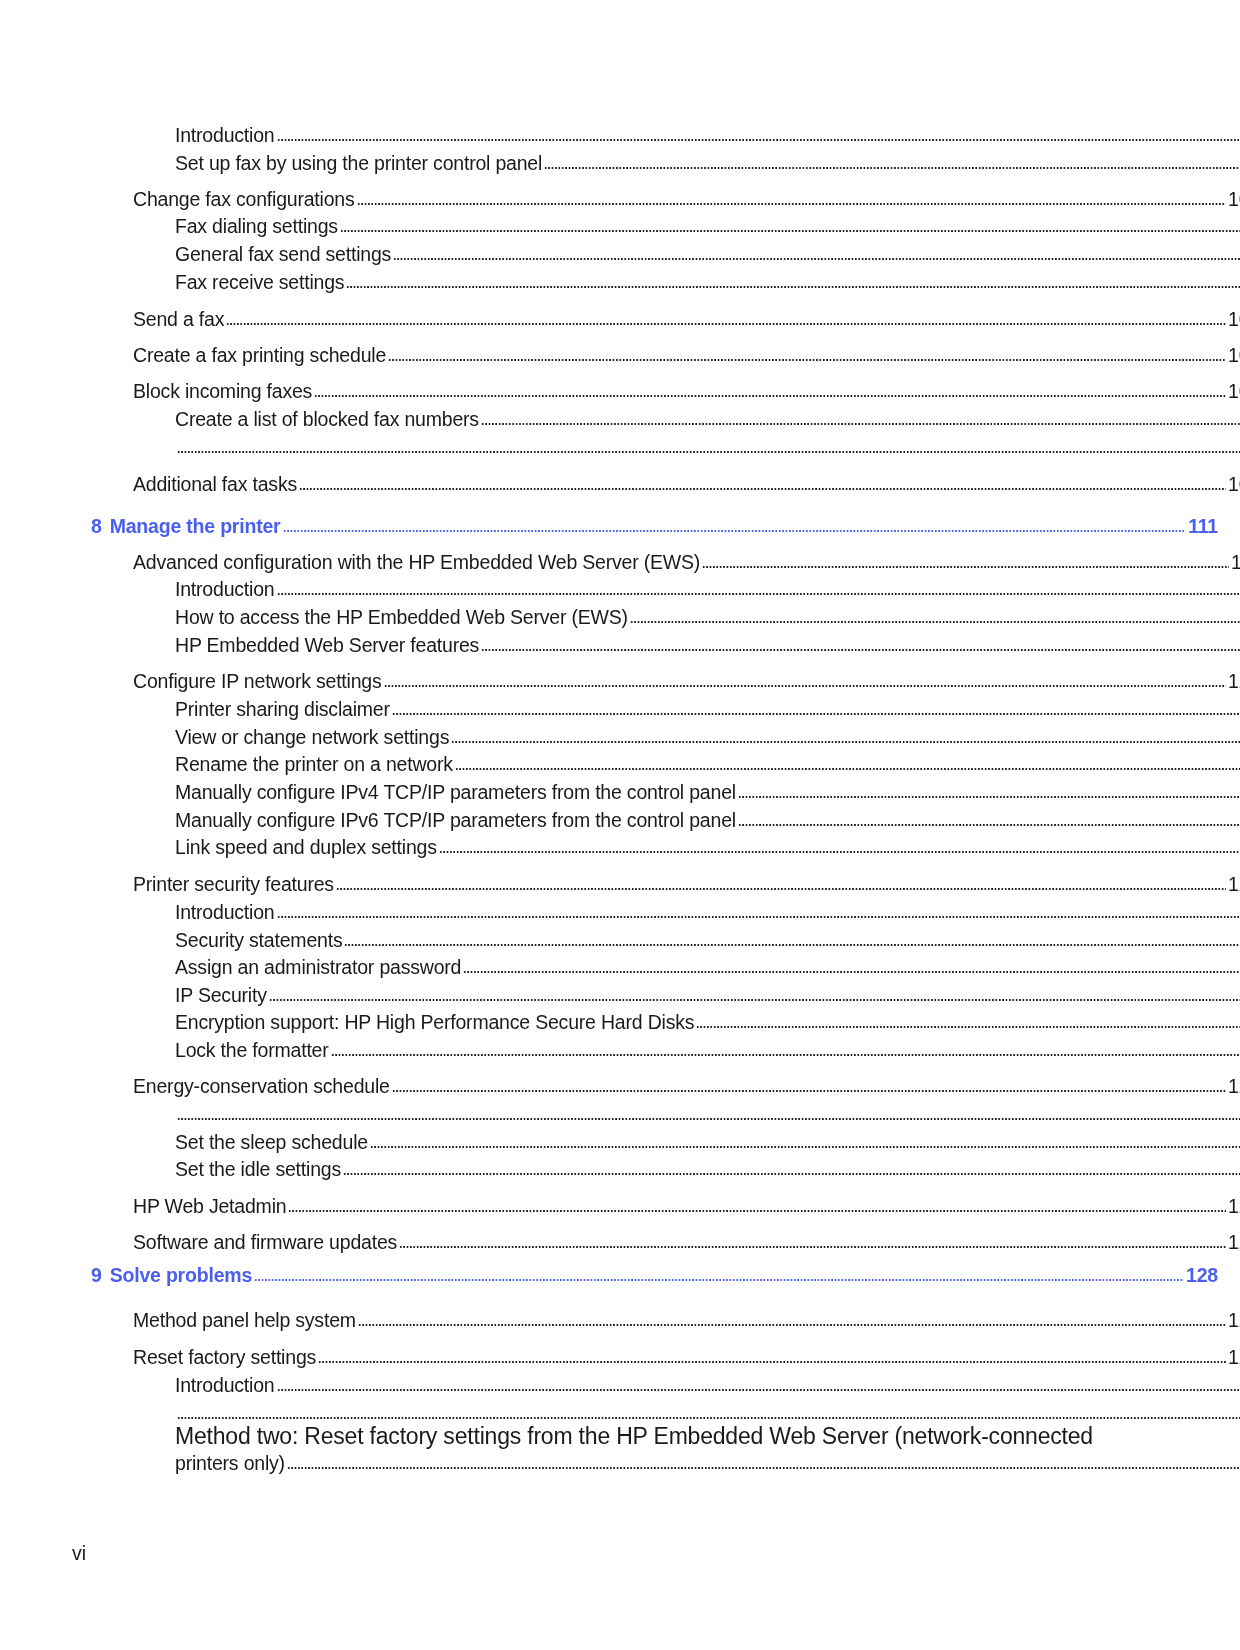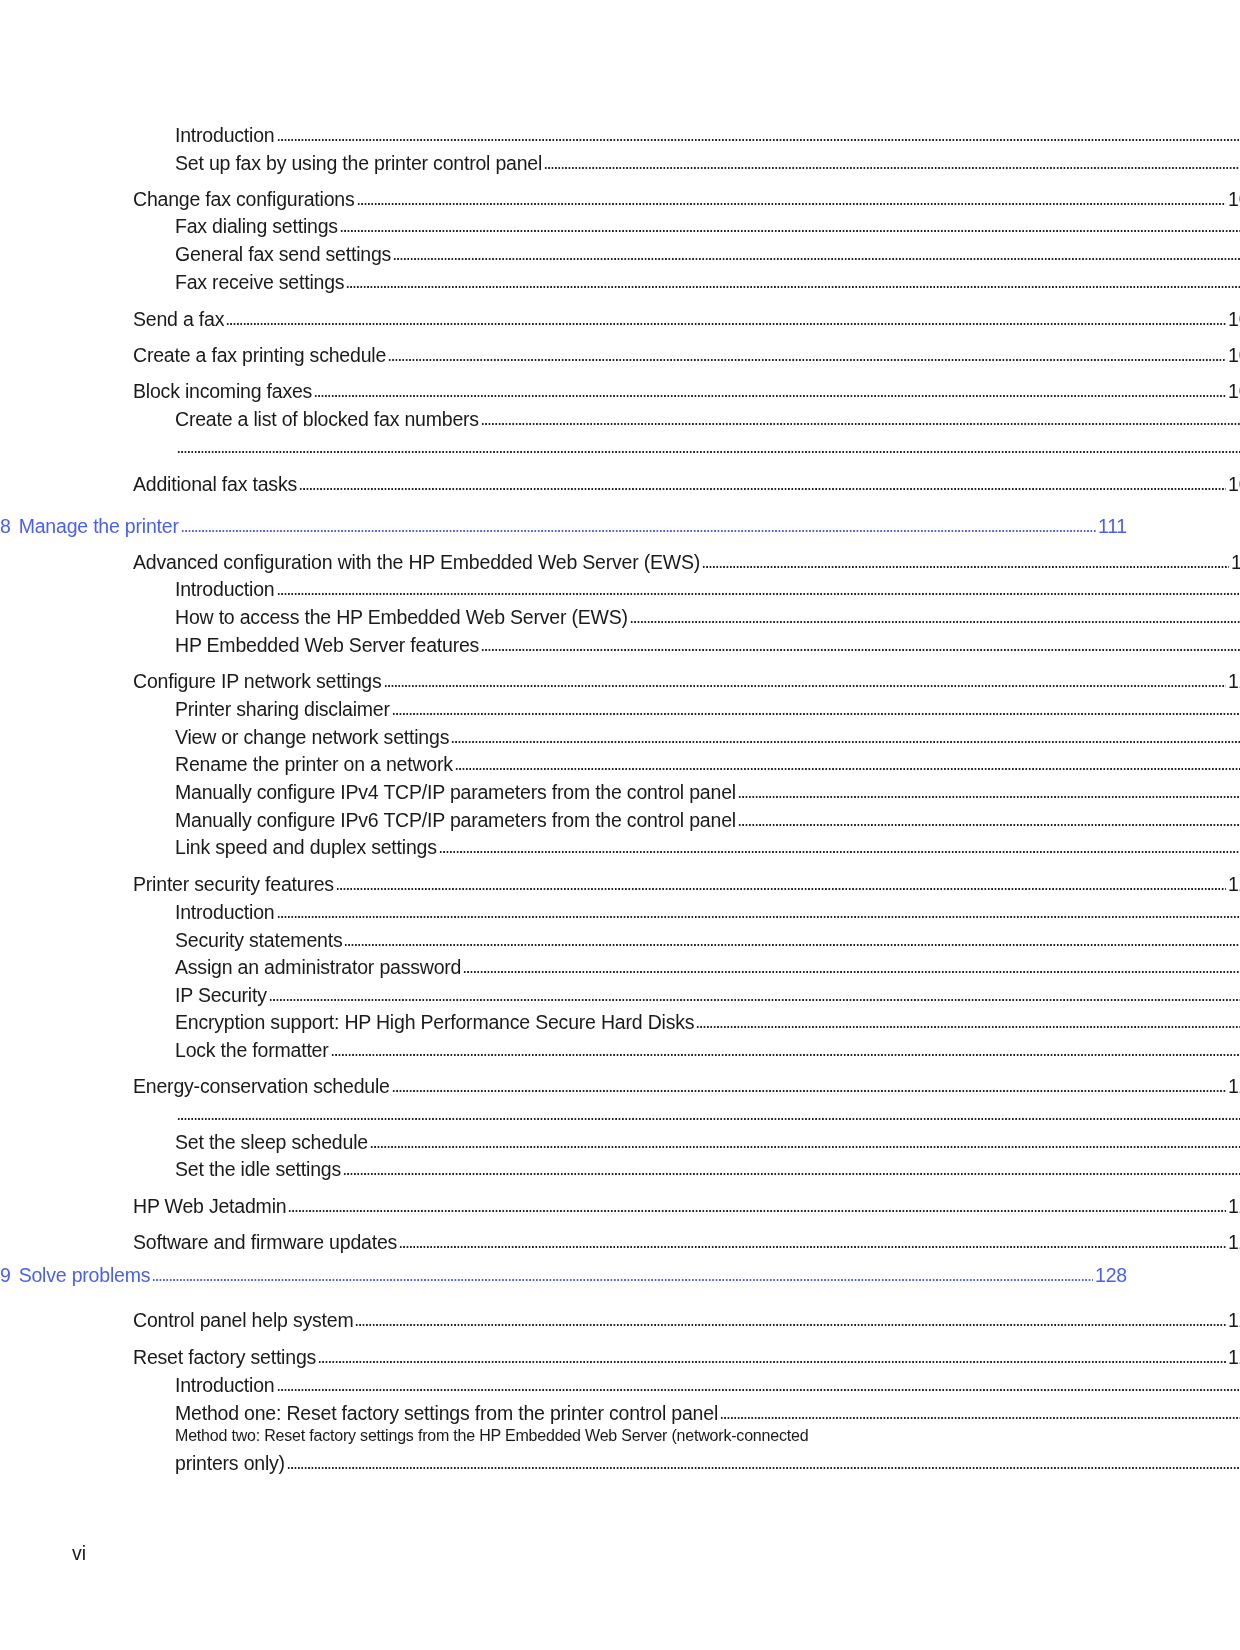--- a/index.html
+++ b/index.html
@@ -1,27 +1,27 @@
 <!DOCTYPE html>
 <html><head>
 <meta charset="utf-8">
 <style>
   html,body{margin:0;padding:0;background:#fff;}
   body{width:1240px;height:1650px;position:relative;overflow:hidden;font-family:"Liberation Sans","DejaVu Sans",sans-serif;color:#1a1a1a;}
   .row{position:absolute;left:0;width:1127px;height:26px;display:flex;align-items:flex-end;font-size:19.5px;line-height:24px;letter-spacing:-0.2px;}
   .row .t{white-space:nowrap;}
   .row .d{flex:1;height:2px;margin:0 2px 6px 2px;background-image:radial-gradient(circle,#222 0.9px,transparent 1px);background-size:3.4px 2px;background-repeat:repeat-x;}
   .row .p{white-space:nowrap;text-align:right;}
-  .l1{}
+  .l1{padding-left:91px;font-weight:bold;}
   .l2{padding-left:133px;}
   .l3{padding-left:175px;}
   .ch{color:#4a5ff0;}
   .ch .d{background-image:radial-gradient(circle,#4a5ff0 0.9px,transparent 1px);}
   .ch .num{margin-right:8px;}
-  .wrap1{position:absolute;font-size:16px;line-height:24px;white-space:nowrap;letter-spacing:-0.2px;}
+  .wrap1{position:absolute;font-size:23px;line-height:24px;white-space:nowrap;letter-spacing:-0.2px;}
   .folio{position:absolute;left:72px;top:1541px;font-size:19.5px;line-height:24px;}
 </style>
 </head>
 <body>
 
 <div id="toc">
     <div class="row l3" style="top: 121px;">
       <span class="t">Introduction</span>
       <span class="d"></span>
     </div>
@@ -178,35 +178,34 @@
       <span class="t">Software and firmware updates</span>
       <span class="d"></span>
       <span class="p">127</span>
     </div>
     <div class="row l1 ch" style="top: 1261px;">
       <span class="t"><span class="num">9</span><span>Solve problems</span></span>
       <span class="d"></span>
       <span class="p">128</span>
     </div>
     <div class="row l2" style="top: 1306px;">
-      <span class="t">Control panel help system</span>
+      <span class="t">Method panel help system</span>
       <span class="d"></span>
       <span class="p">128</span>
     </div>
     <div class="row l2" style="top: 1343px;">
       <span class="t">Reset factory settings</span>
       <span class="d"></span>
       <span class="p">128</span>
     </div>
     <div class="row l3" style="top: 1371px;">
       <span class="t">Introduction</span>
       <span class="d"></span>
     </div>
     <div class="row l3" style="top: 1399px;">
-      <span class="t">Method one: Reset factory settings from the printer control panel</span>
       <span class="d"></span>
     </div>
   </div>
 
 <div class="wrap1" style="left:175px;top:1424px;">Method two: Reset factory settings from the HP Embedded Web Server (network-connected</div>
 <div class="row l3" style="top:1449px;">
   <span class="t">printers only)</span>
   <span class="d"></span>
 
 </div>

